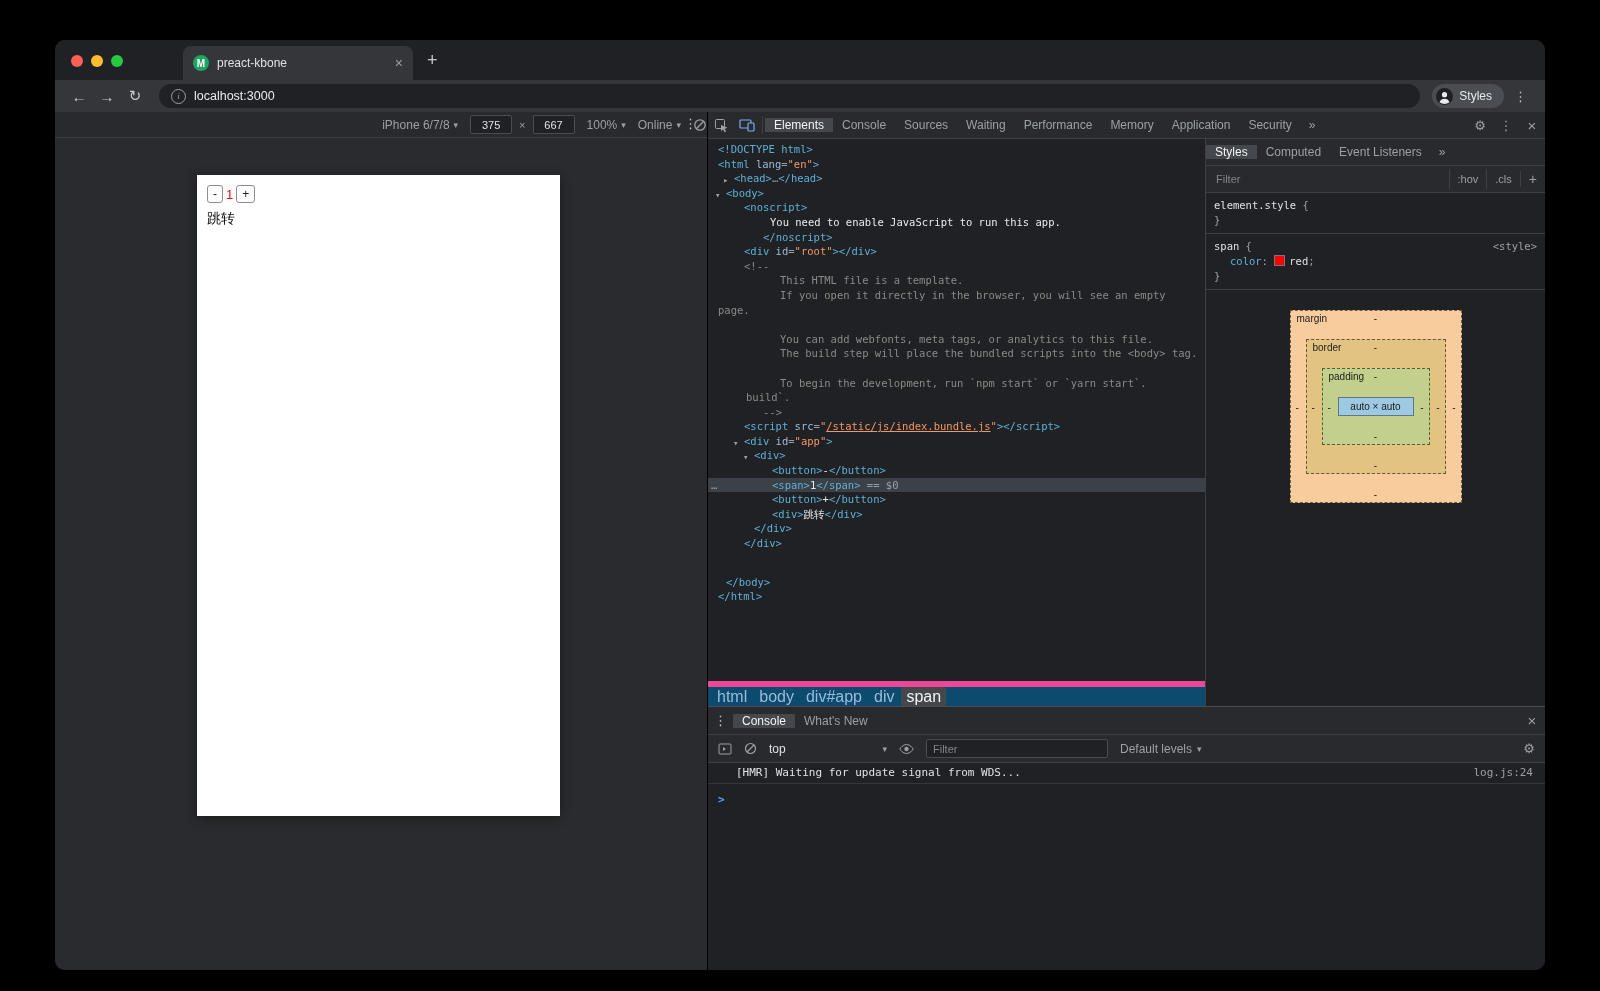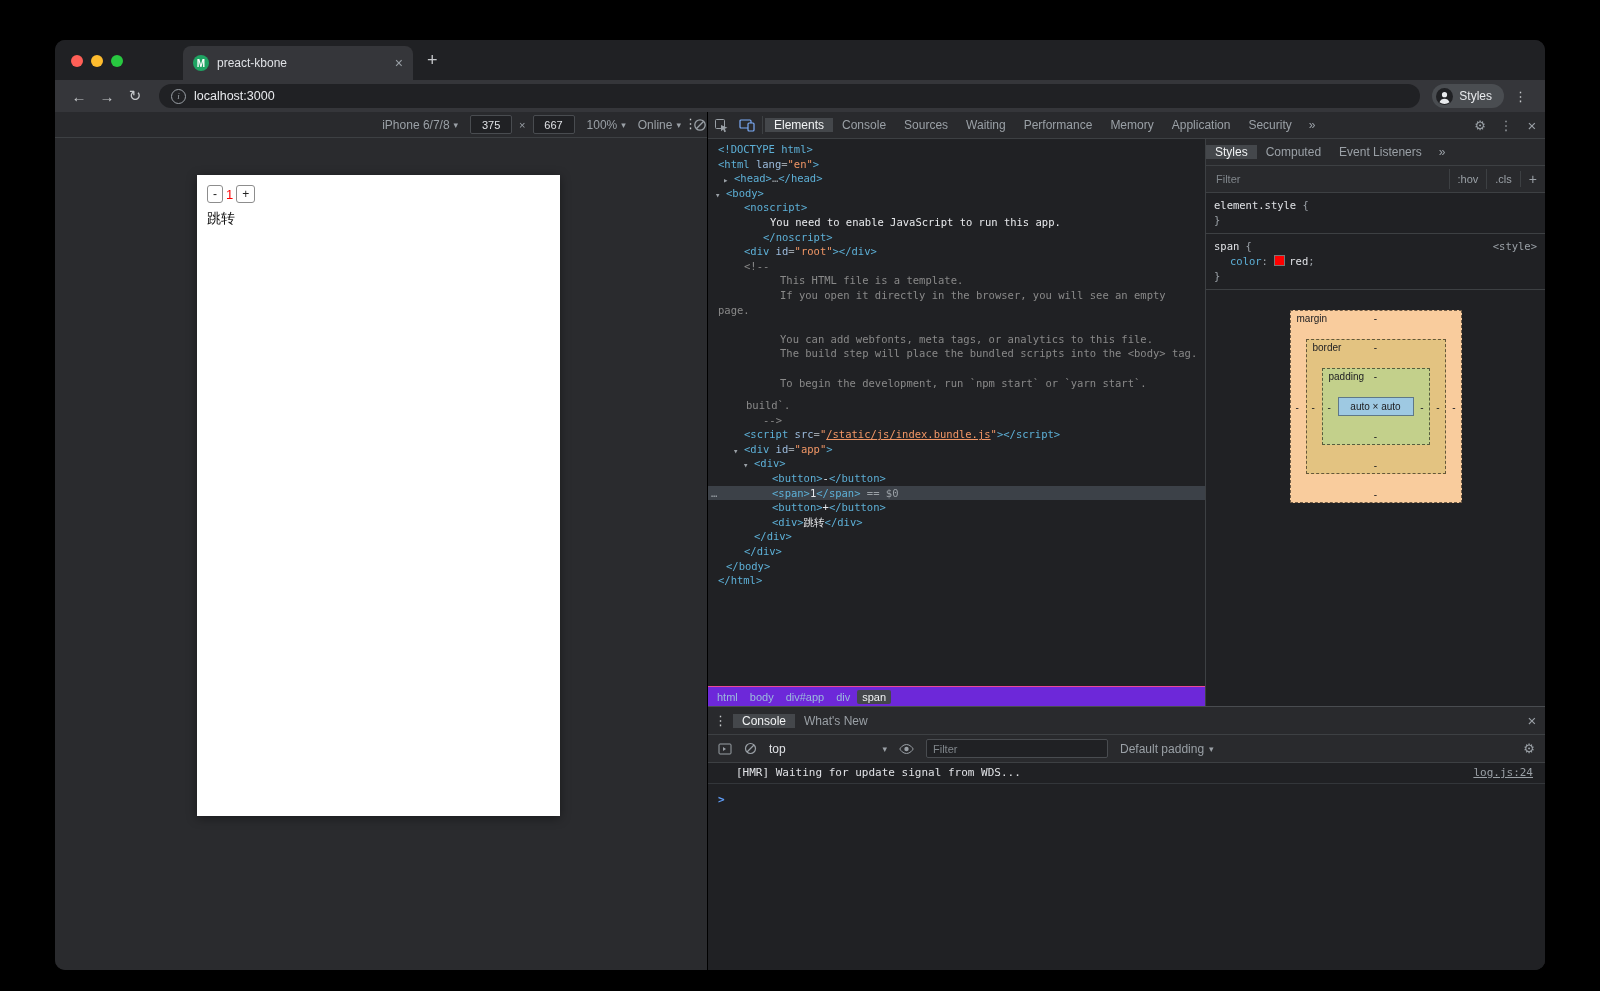--- a/index.html
+++ b/index.html
@@ -55,21 +55,21 @@
 
   
   .elements-panel{flex:1;display:flex;flex-direction:column;min-width:0}
   .tree{flex:1;overflow:hidden;padding-top:3px;font-family:"DejaVu Sans Mono",monospace;font-size:10.5px;line-height:14.6px;position:relative}
   .code-line{position:relative;white-space:nowrap;height:14.6px;box-sizing:border-box}
   .code-line.selected{background:#3c4148}
   .gutter-dots{position:absolute;left:3px;color:#9aa0a6}
   .tree-arrow{position:absolute;color:#9aa0a6;font-size:9px;top:2px}
   .s-tag{color:#5db0d7}.s-attr{color:#9bbbdc}.s-pun{color:#9aa0a6}.s-val{color:#f29766}
   .s-link{color:#f29766;text-decoration:underline}.s-txt{color:#e8eaed}.s-com{color:#898989}.s-dim{color:#9aa0a6}
-  .crumbs{height:19px;background:#6d28d9;border-top:1px solid #ec4899;display:flex;align-items:center;padding:0 4px;gap:2px;font-size:11px;flex:none}
+  .crumbs{height:19px;background:#0c4a6e;border-top:6px solid #ec4899;display:flex;align-items:center;padding:0 4px;gap:2px;font-size:16px;flex:none}
   .crumb{color:#9bbbdc;padding:1px 5px}
   .crumb.active{background:#44474b;color:#f1f3f4;border-radius:2px}
 
   
   .styles-sidebar{width:340px;flex:none;border-left:1px solid #3d4043;display:flex;flex-direction:column;background:#202124;box-sizing:border-box}
   .st-tabbar{height:26px;background:#292a2d;border-bottom:1px solid #3d4043;display:flex;align-items:stretch;flex:none}
   .st-filter-row{height:26px;background:#292a2d;border-bottom:1px solid #3d4043;display:flex;align-items:center;padding:0 0 0 8px;flex:none}
   .st-filter{flex:1;background:transparent;border:none;color:#dfe1e5;font-size:11px;outline:none;font-family:"Liberation Sans",sans-serif}
   .st-filter::placeholder{color:#80868b}
   .st-toggle{color:#9aa0a6;font-size:11px;border-left:1px solid #3d4043;padding:4px 8px}
@@ -101,21 +101,21 @@
   .drawer-header .kebab{display:flex;align-items:center;font-size:13px}
   .drawer-toolbar{height:27px;background:#292a2d;border-bottom:1px solid #3d4043;display:flex;align-items:center;gap:12px;padding:0 10px;flex:none}
   .c-icon{display:flex;align-items:center;color:#9aa0a6}
   .ctx{display:flex;align-items:center;justify-content:space-between;color:#dfe1e5;font-size:12px;width:118px}
   .c-filter{width:168px;height:15px;background:#202124;border:1px solid #494c50;border-radius:2px;color:#dfe1e5;font-size:11px;padding:1px 6px;outline:none;font-family:"Liberation Sans",sans-serif}
   .c-filter::placeholder{color:#80868b}
   .levels{display:flex;align-items:center;gap:5px;color:#9aa0a6;font-size:12px}
   .gear-glyph{font-size:13px}
   .log-row{border-bottom:1px solid #33363a;display:flex;align-items:center;padding:3px 12px 4px 28px;font-family:"DejaVu Sans Mono",monospace;font-size:11px;flex:none}
   .log-msg{color:#dfe1e5;flex:1}
-  .log-src{color:#9aa0a6;text-decoration:underline}
+  .log-src{color:#9aa0a6;}
   .prompt-row{padding:5px 0 0 10px;flex:none}
   .prompt{color:#5f9df7;font-family:"DejaVu Sans Mono",monospace;font-size:11px;font-weight:bold}
   .xclose{font-size:15px}
 </style>
 </head>
 <body>
 
 <div class="window">
 
   <div class="tabstrip">
@@ -237,32 +237,32 @@
             <div class="code-line" style="padding-left: 36px;"><span class="s-tag">&lt;div</span><span class="s-attr"> id</span><span class="s-pun">=</span><span class="s-val">"root"</span><span class="s-tag">&gt;&lt;/div&gt;</span></div>
             <div class="code-line" style="padding-left: 36px;"><span class="s-com">&lt;!--</span></div>
             <div class="code-line" style="padding-left: 72px;"><span class="s-com">This HTML file is a template.</span></div>
             <div class="code-line" style="padding-left: 72px;"><span class="s-com">If you open it directly in the browser, you will see an empty</span></div>
             <div class="code-line" style="padding-left: 10px;"><span class="s-com">page.</span></div>
             <div class="code-line" style="padding-left: 10px;">&nbsp;</div>
             <div class="code-line" style="padding-left: 72px;"><span class="s-com">You can add webfonts, meta tags, or analytics to this file.</span></div>
             <div class="code-line" style="padding-left: 72px;"><span class="s-com">The build step will place the bundled scripts into the &lt;body&gt; tag.</span></div>
             <div class="code-line" style="padding-left: 10px;">&nbsp;</div>
             <div class="code-line" style="padding-left: 72px;"><span class="s-com">To begin the development, run `npm start` or `yarn start`.</span></div>
-            <div class="code-line" style="padding-left: 38px; margin-top: 8px;"><span class="s-com">build`.</span></div>
+            <div class="code-line" style="padding-left: 38px;"><span class="s-com">build`.</span></div>
             <div class="code-line" style="padding-left: 55px;"><span class="s-com">--&gt;</span></div>
             <div class="code-line" style="padding-left: 36px;"><span class="s-tag">&lt;script</span><span class="s-attr"> src</span><span class="s-pun">=</span><span class="s-val">"</span><span class="s-link">/static/js/index.bundle.js</span><span class="s-val">"</span><span class="s-tag">&gt;&lt;/script&gt;</span></div>
             <div class="code-line" style="padding-left: 36px;"><span class="tree-arrow" style="left: 25px;">▾</span><span class="s-tag">&lt;div</span><span class="s-attr"> id</span><span class="s-pun">=</span><span class="s-val">"app"</span><span class="s-tag">&gt;</span></div>
             <div class="code-line" style="padding-left: 46px;"><span class="tree-arrow" style="left: 35px;">▾</span><span class="s-tag">&lt;div&gt;</span></div>
             <div class="code-line" style="padding-left: 64px;"><span class="s-tag">&lt;button&gt;</span><span class="s-txt">-</span><span class="s-tag">&lt;/button&gt;</span></div>
             <div class="code-line selected" style="padding-left: 64px;"><span class="gutter-dots">…</span><span class="s-tag">&lt;span&gt;</span><span class="s-txt">1</span><span class="s-tag">&lt;/span&gt;</span><span class="s-dim"> == $0</span></div>
             <div class="code-line" style="padding-left: 64px;"><span class="s-tag">&lt;button&gt;</span><span class="s-txt">+</span><span class="s-tag">&lt;/button&gt;</span></div>
             <div class="code-line" style="padding-left: 64px;"><span class="s-tag">&lt;div&gt;</span><span class="s-txt">跳转</span><span class="s-tag">&lt;/div&gt;</span></div>
             <div class="code-line" style="padding-left: 46px;"><span class="s-tag">&lt;/div&gt;</span></div>
             <div class="code-line" style="padding-left: 36px;"><span class="s-tag">&lt;/div&gt;</span></div>
-            <div class="code-line" style="padding-left: 18px;"><span class="s-tag">&lt;/body&gt;</span></div>
+            <div class="code-line" style="padding-left: 18px; margin-top: 24px;"><span class="s-tag">&lt;/body&gt;</span></div>
             <div class="code-line" style="padding-left: 10px;"><span class="s-tag">&lt;/html&gt;</span></div>
           </div>
         <div class="crumbs">
             <span class="crumb">html</span>
             <span class="crumb">body</span>
             <span class="crumb">div#app</span>
             <span class="crumb">div</span>
             <span class="crumb active">span</span>
           </div>
       </div>
@@ -349,21 +349,21 @@
           <span class="dd">▾</span>
         </span>
         <span class="c-icon">
           <svg width="15" height="12" viewBox="0 0 15 12">
               <path d="M7.5 1.5C4 1.5 1.6 4.6.8 6c.8 1.4 3.2 4.5 6.7 4.5S13.4 7.4 14.2 6C13.4 4.6 11 1.5 7.5 1.5z" fill="none" stroke="#9aa0a6"></path>
               <circle cx="7.5" cy="6" r="2.2" fill="#9aa0a6"></circle>
             </svg>
         </span>
         <input class="c-filter" placeholder="Filter" style="">
         <span class="levels">
-          <span>Default padding</span>
+          <span>Default levels</span>
           <span class="dd">▾</span>
         </span>
         <span class="spacer"></span>
         <span class="c-icon gear-glyph">⚙</span>
       </div>
       <div class="log-row">
         <span class="log-msg">[HMR] Waiting for update signal from WDS...</span>
         <span class="log-src">log.js:24</span>
       </div>
       <div class="prompt-row">

